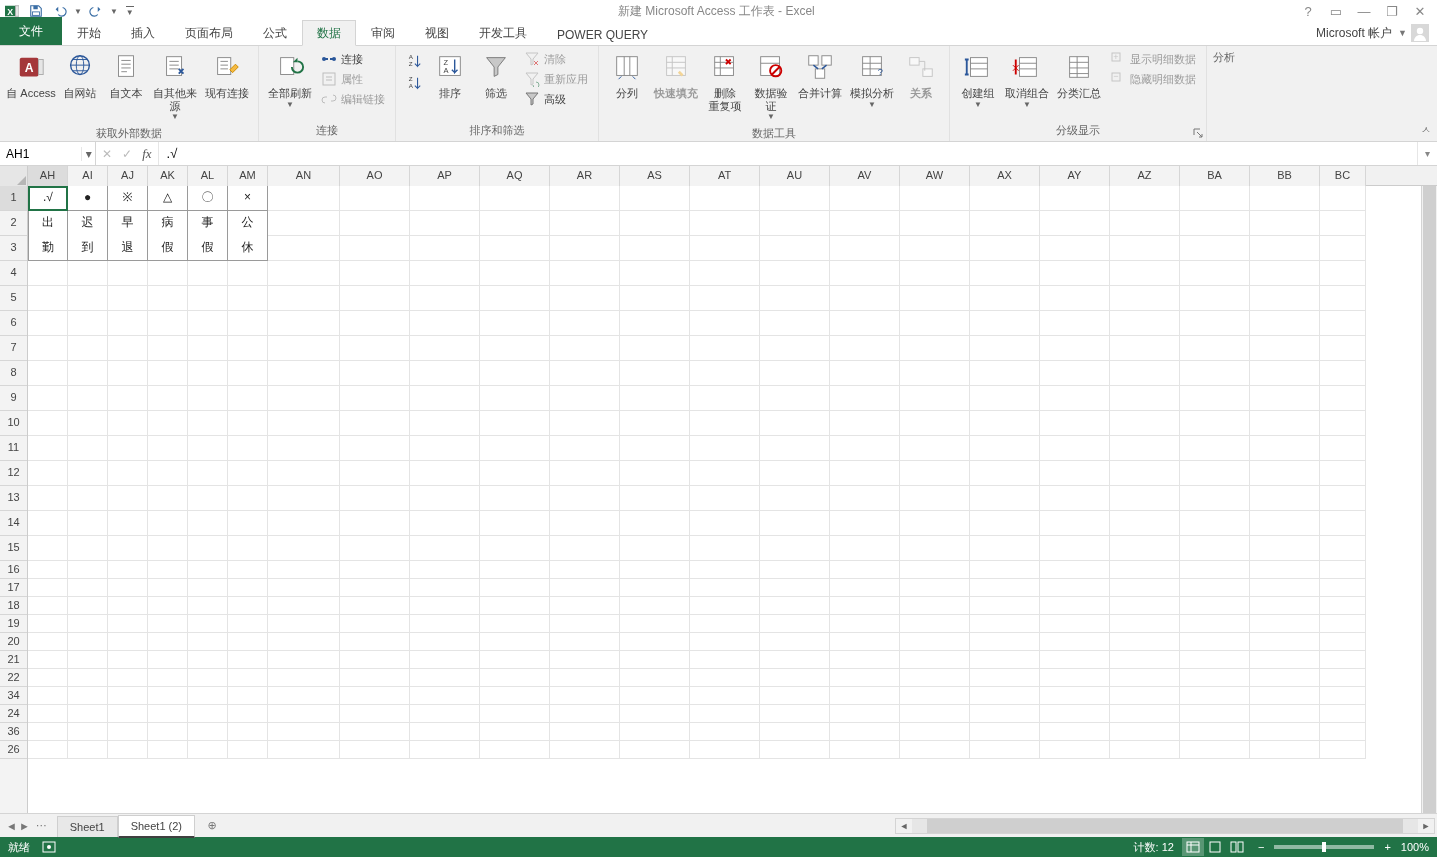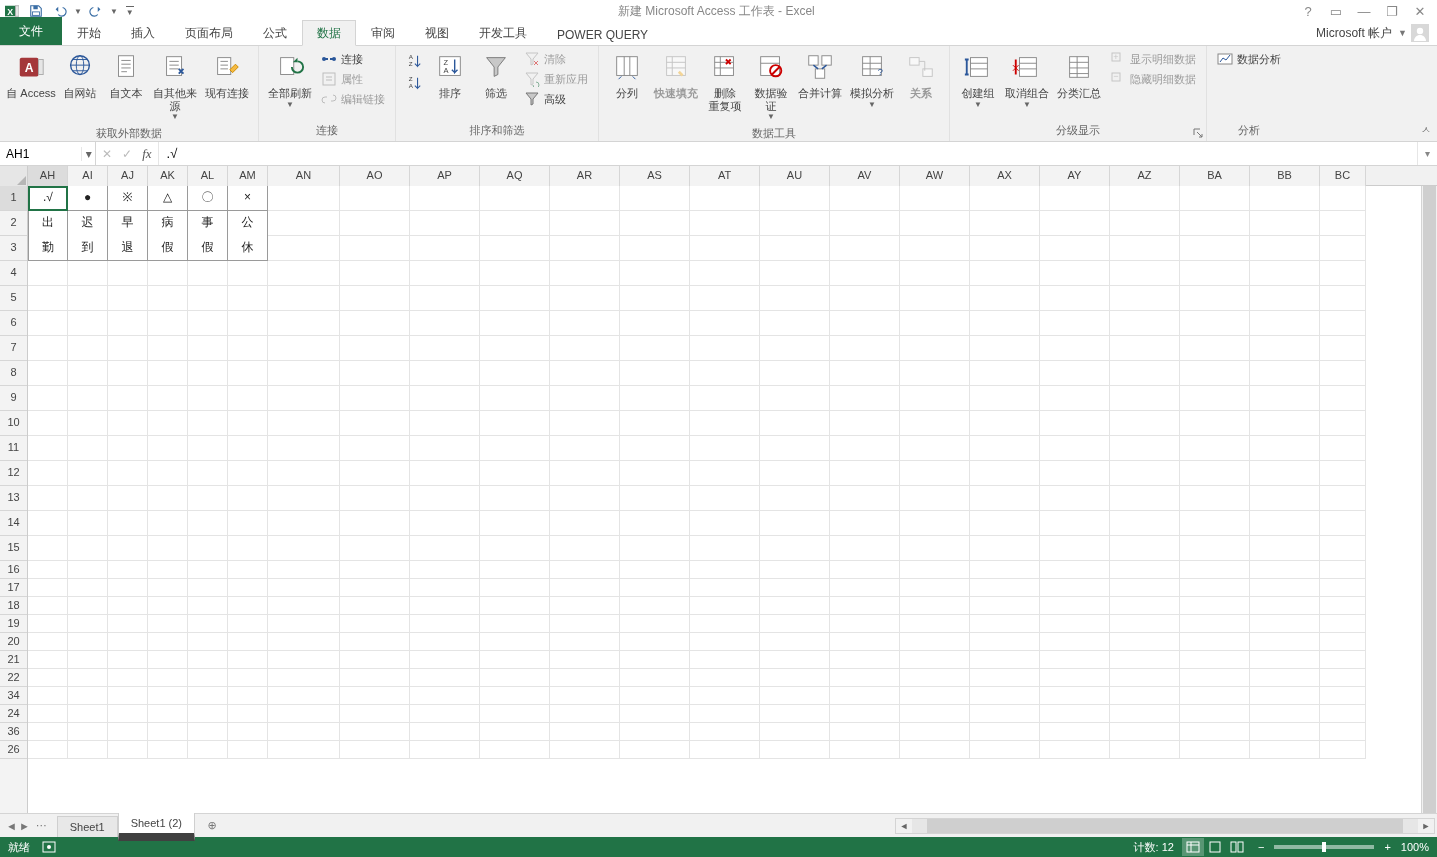--- a/index.html
+++ b/index.html
@@ -69,21 +69,21 @@
 .cell.selected { outline: 2px solid #217346; outline-offset: -2px; background: #fff; z-index:1;}
 .cell.bordered { border-right:1px solid #9a9a9a; }
 .vscroll{position:absolute;top:20px;right:0;width:16px;bottom:0;background:#f1f1f1;border-left:1px solid #d4d4d4;z-index:3;}
 .vscroll .thumb{position:absolute;top:0;left:1px;right:1px;height:100%;background:#cfcfcf;}
 
 
 .sheetbar { height: 24px; display: flex; align-items: center; background: #f1f1f1; border-top: 1px solid #d4d4d4; font-size: 11px; color: #444; }
 .sheetnav { display: flex; align-items: center; gap: 2px; padding: 0 6px; }
 .sheetnav span { cursor: pointer; color: #777; font-size: 11px; }
 .sheet-tab { padding: 4px 12px; border: 1px solid #cfcfcf; border-bottom: 0; background: #e8e8e8; cursor: pointer; margin-top:2px;}
-.sheet-tab.active { background: #fff; border-bottom: 8px solid #404040; }
+.sheet-tab.active { background: #fff; border-bottom: 2px solid #404040; }
 .newsheet { width: 22px; height: 18px; margin-left: 6px; display: flex; align-items: center; justify-content: center; cursor: pointer; color:#777;border:1px solid transparent;border-radius:10px;}
 .hscroll-wrap{flex:1;display:flex;align-items:center;justify-content:flex-end;}
 .hscroll { width: 540px; height: 16px; background: #e6e6e6; border:1px solid #d4d4d4; position: relative; margin-right:2px;}
 .hscroll .arr{position:absolute;top:0;width:16px;height:14px;background:#f1f1f1;display:flex;align-items:center;justify-content:center;font-size:9px;color:#666;}
 .hscroll .track{position:absolute;top:0;left:16px;right:16px;bottom:0;}
 .hscroll .thumb{position:absolute;top:0;left:3%;width:94%;bottom:0;background:#cfcfcf;}
 
 
 .statusbar { height: 20px; background: #217346; color: #fff; display: flex; align-items: center; font-size: 11px; padding: 0 8px; gap: 12px; }
 .statusbar .right { margin-left: auto; display: flex; align-items: center; gap: 8px; }
@@ -483,33 +483,20 @@
     </div>
     <div class="group-label">分级显示</div>
     <div class="launcher">
         <svg viewBox="0 0 10 10">
           <path d="M1 1h6M1 1v6M4 4l5 5M9 6v3h-3" stroke="#777" fill="none"></path>
         </svg>
       </div>
   </div>
 
   <div class="group" style="border-right:0;">
-    <div class="group-content">
-      <div class="smallbtn-col">
-        <div class="smallbtn">
-            <span class="si">
-              <svg viewBox="0 0 16 16">
-                <rect x="1" y="3" width="14" height="10" fill="#fff" stroke="#888"></rect>
-                <path d="M3 11l3-4 3 2 4-5" stroke="#2b579a" fill="none"></path>
-              </svg>
-            </span>
-            <span>数据分析</span>
-          </div>
-      </div>
-    </div>
     <div class="group-label">分析</div>
   </div>
 
   <div class="collapse-caret">ㅅ</div>
 </div>
 
 <div class="formulabar">
   <div class="namebox">
     <input value="AH1" style="">
     <span class="caret">▾</span>

